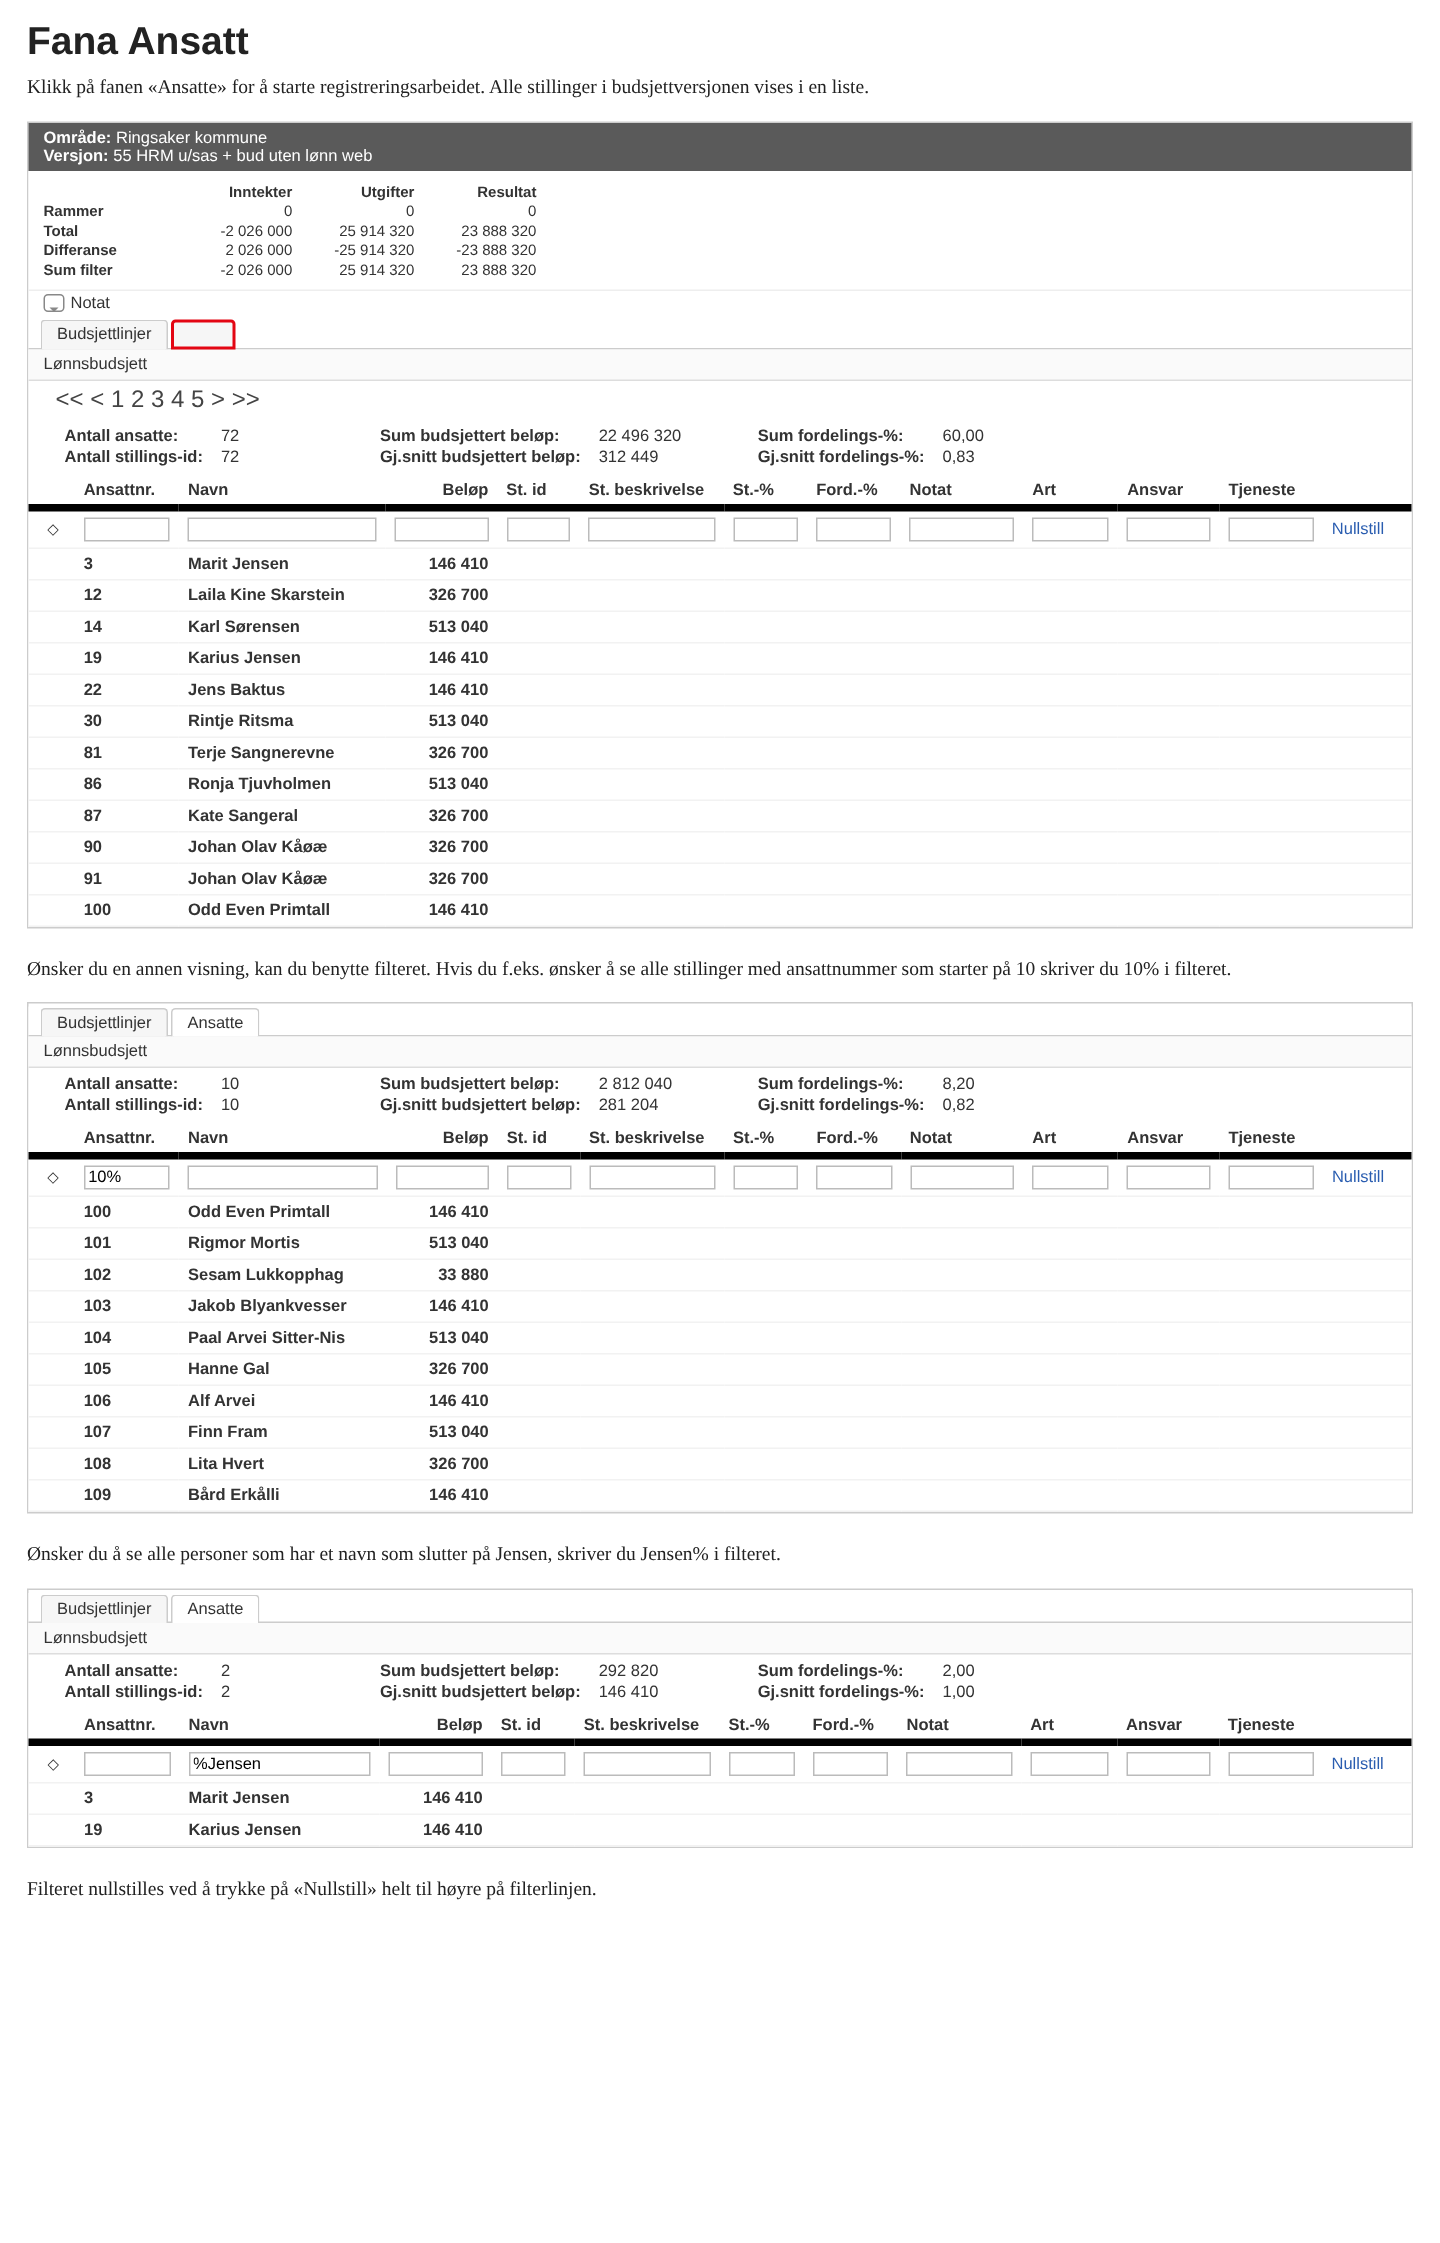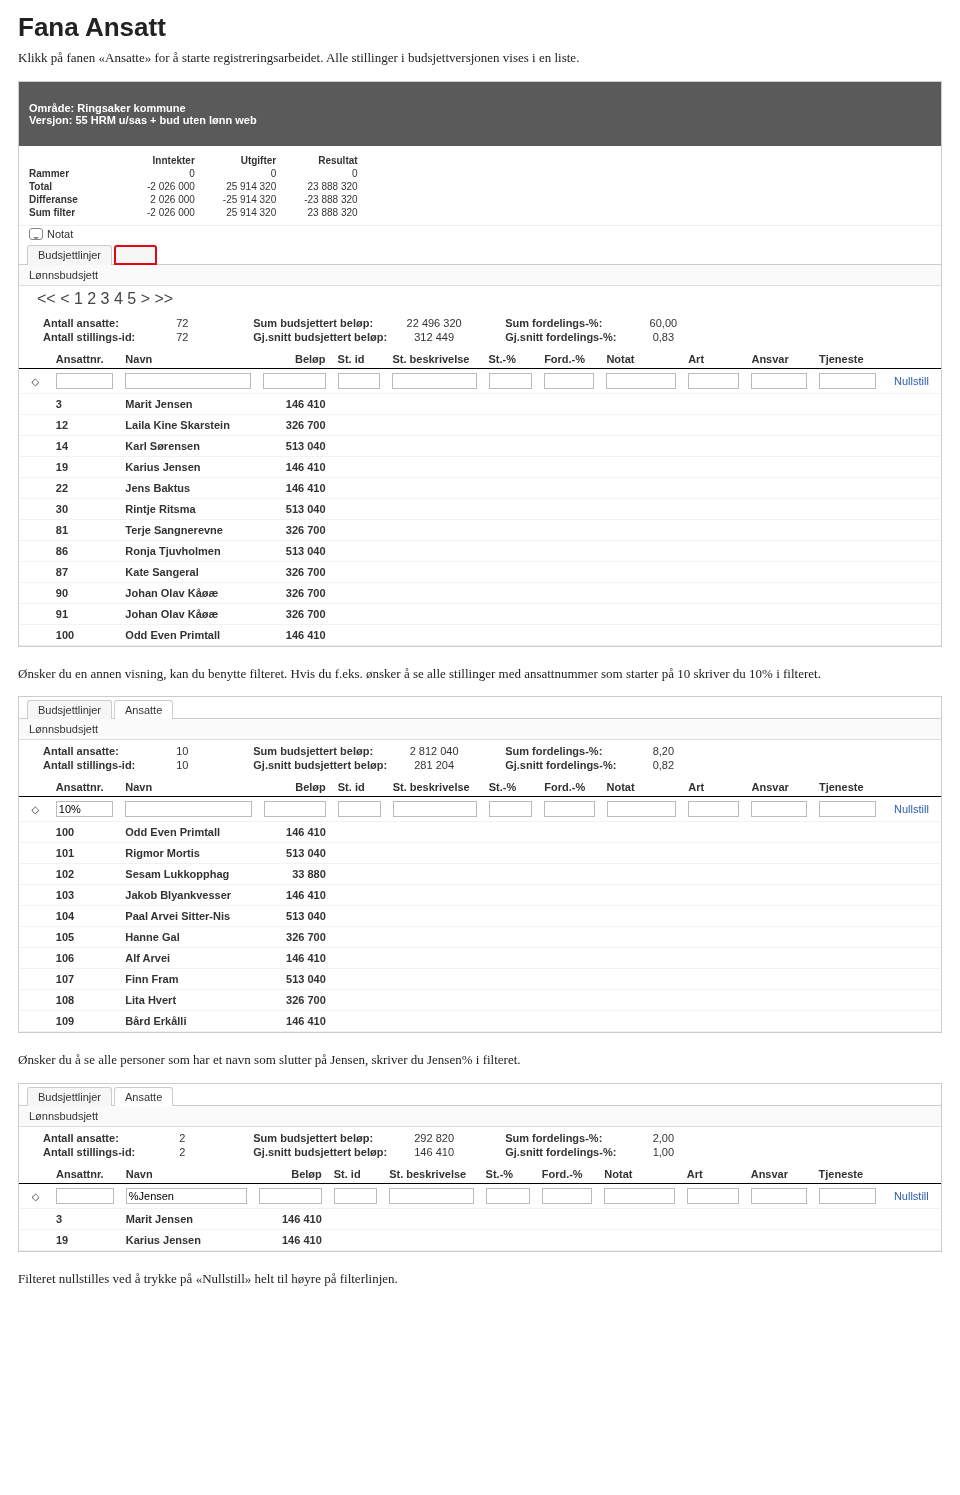--- a/index.html
+++ b/index.html
@@ -1,47 +1,47 @@
 <!DOCTYPE html>
 <html><head>
 <meta charset="utf-8">
 <style>
   body { margin:0; padding:12px 18px 30px 18px; font-family: Verdana, Arial, sans-serif; font-size:13px; color:#222; background:#fff; width:924px;}
   h1 { font-family: Verdana, Arial, sans-serif; font-size:26px; font-weight:bold; margin:0 0 6px 0;}
   p.body { font-family: Liberation Serif, serif; font-size:13px; margin:4px 0 14px 0; line-height:1.35;}
   .app { border:1px solid #ccc; font-size:11px; color:#333; margin-bottom:18px;}
-  .app-header { background:#5a5a5a; color:#fff; padding:20px 10px; font-size:11px;font-weight:bold;}
+  .app-header { background:#5a5a5a; color:#fff; padding:4px 10px; font-size:11px;}
   .app-header .line { display:block;}
   .app-body { background:#fff; padding:0;}
   .summary-block { padding:8px 10px 6px 10px;}
   table.sum { border-collapse:collapse; font-size:10px;}
   table.sum th { font-weight:bold; text-align:right; padding:1px 14px;}
   table.sum td { padding:1px 14px; text-align:right;}
   table.sum td.lbl { text-align:left; font-weight:bold; width:90px; padding-left:0;}
   .notat-line { padding:2px 10px; font-size:11px; display:flex; align-items:center; gap:4px; border-top:1px solid #eee;}
   .tabs { display:flex; gap:0; padding:0 8px; border-bottom:1px solid #ccc; margin-top:2px;}
   .tab { border:1px solid #ccc; border-bottom:none; padding:3px 10px; font-size:11px; background:#f6f6f6; border-radius:3px 3px 0 0; margin-right:2px; position:relative; top:1px;}
   .tab.active { background:#fff; font-weight:normal;}
   .tab.highlight { border:2px solid #e30613; padding:2px 18px;}
   .subbar { padding:4px 10px; border-bottom:1px solid #ddd; font-size:11px; background:#fafafa;}
   .pager { padding:4px 18px; font-size:16px; color:#444;}
   .stats { padding:4px 18px 6px 18px;}
   table.stats-t { border-collapse:collapse; font-size:11px;}
   table.stats-t td { padding:1px 6px;}
   table.stats-t td.lab { font-weight:bold;}
-  table.stats-t td.val { text-align:center; width:70px;margin-top:37px;}
+  table.stats-t td.val { text-align:left; width:70px;margin-top:37px;}
   table.grid { width:100%; border-collapse:collapse; font-size:11px;}
-  table.grid th { text-align:left; font-weight:bold; padding:3px 6px; border-bottom:1px solid #000000;margin-left:24px;}
+  table.grid th { text-align:left; font-weight:bold; padding:3px 6px; border-bottom:5px solid #000000;margin-left:24px;}
   table.grid td { padding:4px 6px; border-bottom:1px solid #f2f2f2;}
   table.grid td.num { text-align:right;}
   .filter-row input { width:100%; box-sizing:border-box; font-size:11px; border:1px solid #bbb; padding:1px 2px;}
   .nullstill { color:#2a5db0; text-decoration:none; font-size:11px;}
   .sort-cell { text-align:center; width:22px;}
   .sort-icon { font-size:10px; line-height:1; letter-spacing:-2px;}
-  .col-ansattnr{width:60px;} .col-navn{width:140px;} .col-belop{width:70px;} .col-stid{width:50px;} .col-stbesk{width:90px;} .col-stpct{width:50px;} .col-fordpct{width:55px;} .col-notat{width:80px;} .col-art{width:60px;} .col-ansvar{width:60px;} .col-tjen{width:60px;} .col-null{width:50px; text-align:center;}
+  .col-ansattnr{width:60px;} .col-navn{width:140px;} .col-belop{width:70px;} .col-stid{width:50px;} .col-stbesk{width:90px;} .col-stpct{width:50px;} .col-fordpct{width:55px;} .col-notat{width:80px;} .col-art{width:60px;} .col-ansvar{width:60px;} .col-tjen{width:60px;} .col-null{width:50px; text-align:left;}
   .bubble-icon { display:inline-block; width:12px; height:10px; border:1px solid #888; border-radius:3px; position:relative;}
   .bubble-icon::after{content:""; position:absolute; bottom:-4px; left:3px; width:0;height:0;border:3px solid transparent; border-top-color:#888;}
 </style>
 </head>
 <body>
 
 <h1>Fana Ansatt</h1>
 <p class="body">Klikk på fanen «Ansatte» for å starte registreringsarbeidet. Alle stillinger i budsjettversjonen vises i en liste.</p>
 
 <div class="app">

